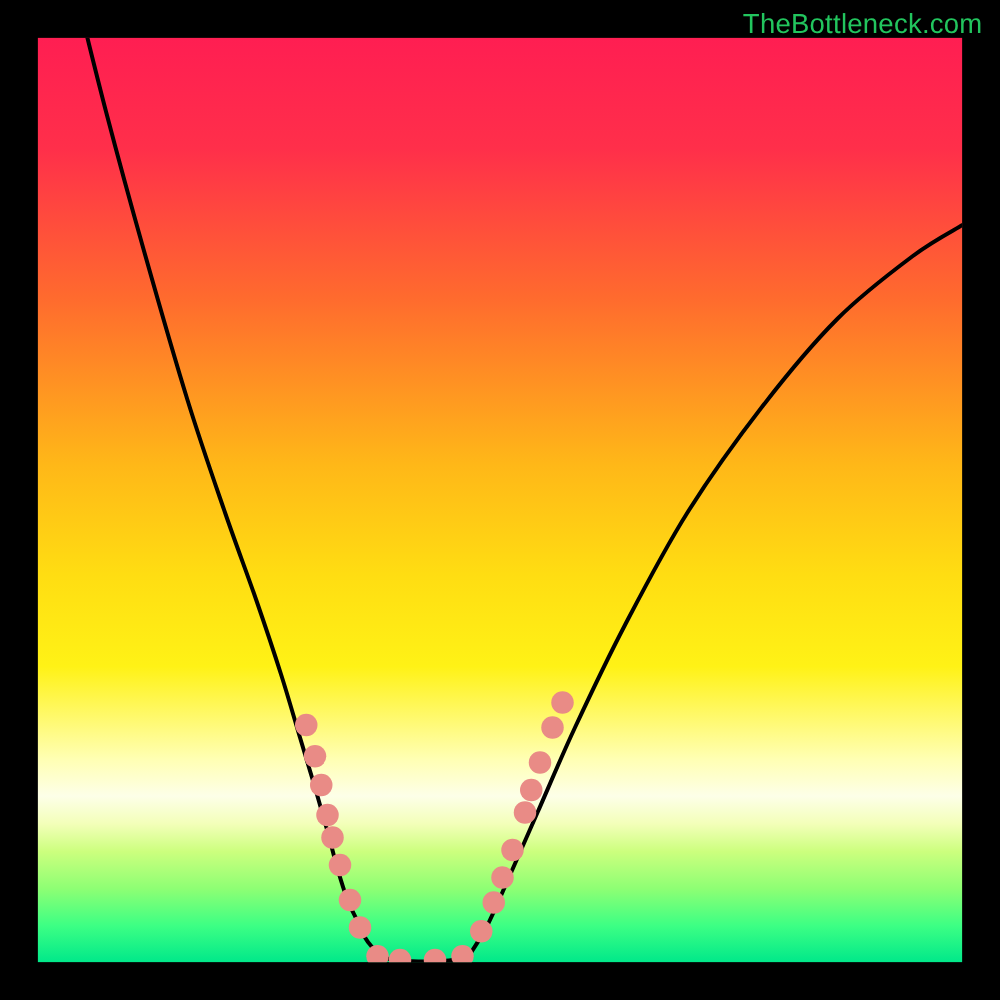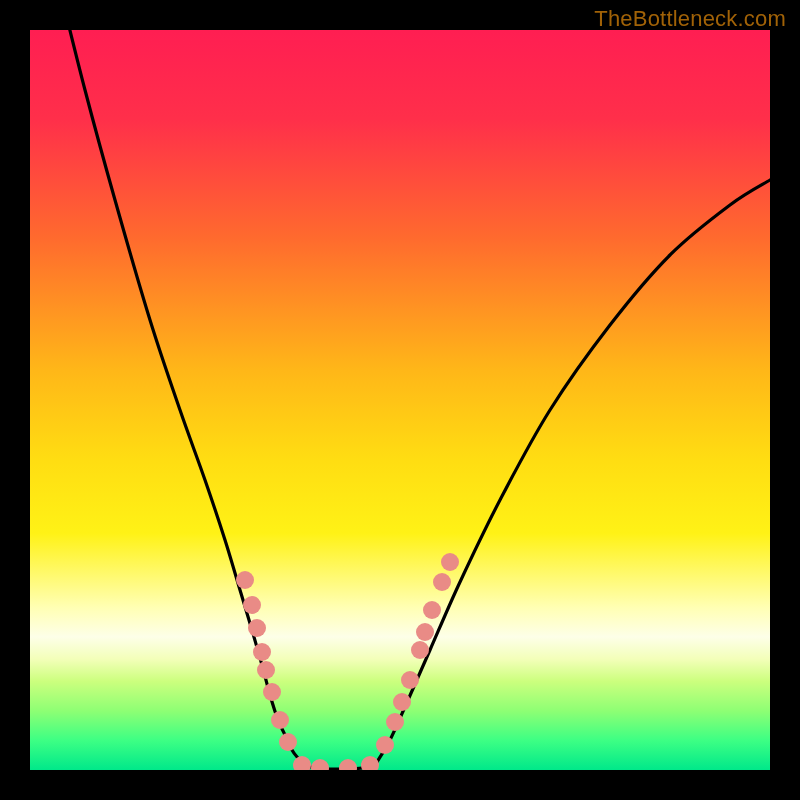--- a/index.html
+++ b/index.html
@@ -20,21 +20,21 @@
   }
   .frame svg {
     display: block;
   }
   .watermark {
     position: absolute;
     top: 6px;
     right: 14px;
     font-family: Arial, Helvetica, sans-serif;
     font-size: 22px;
-    color: #a16207;
+    color: #22c55e;
     letter-spacing: 0.2px;
     user-select: none;
   }
 </style>
 </head>
 <body>
 
 <div class="watermark">TheBottleneck.com</div>
 
 <div class="frame">

